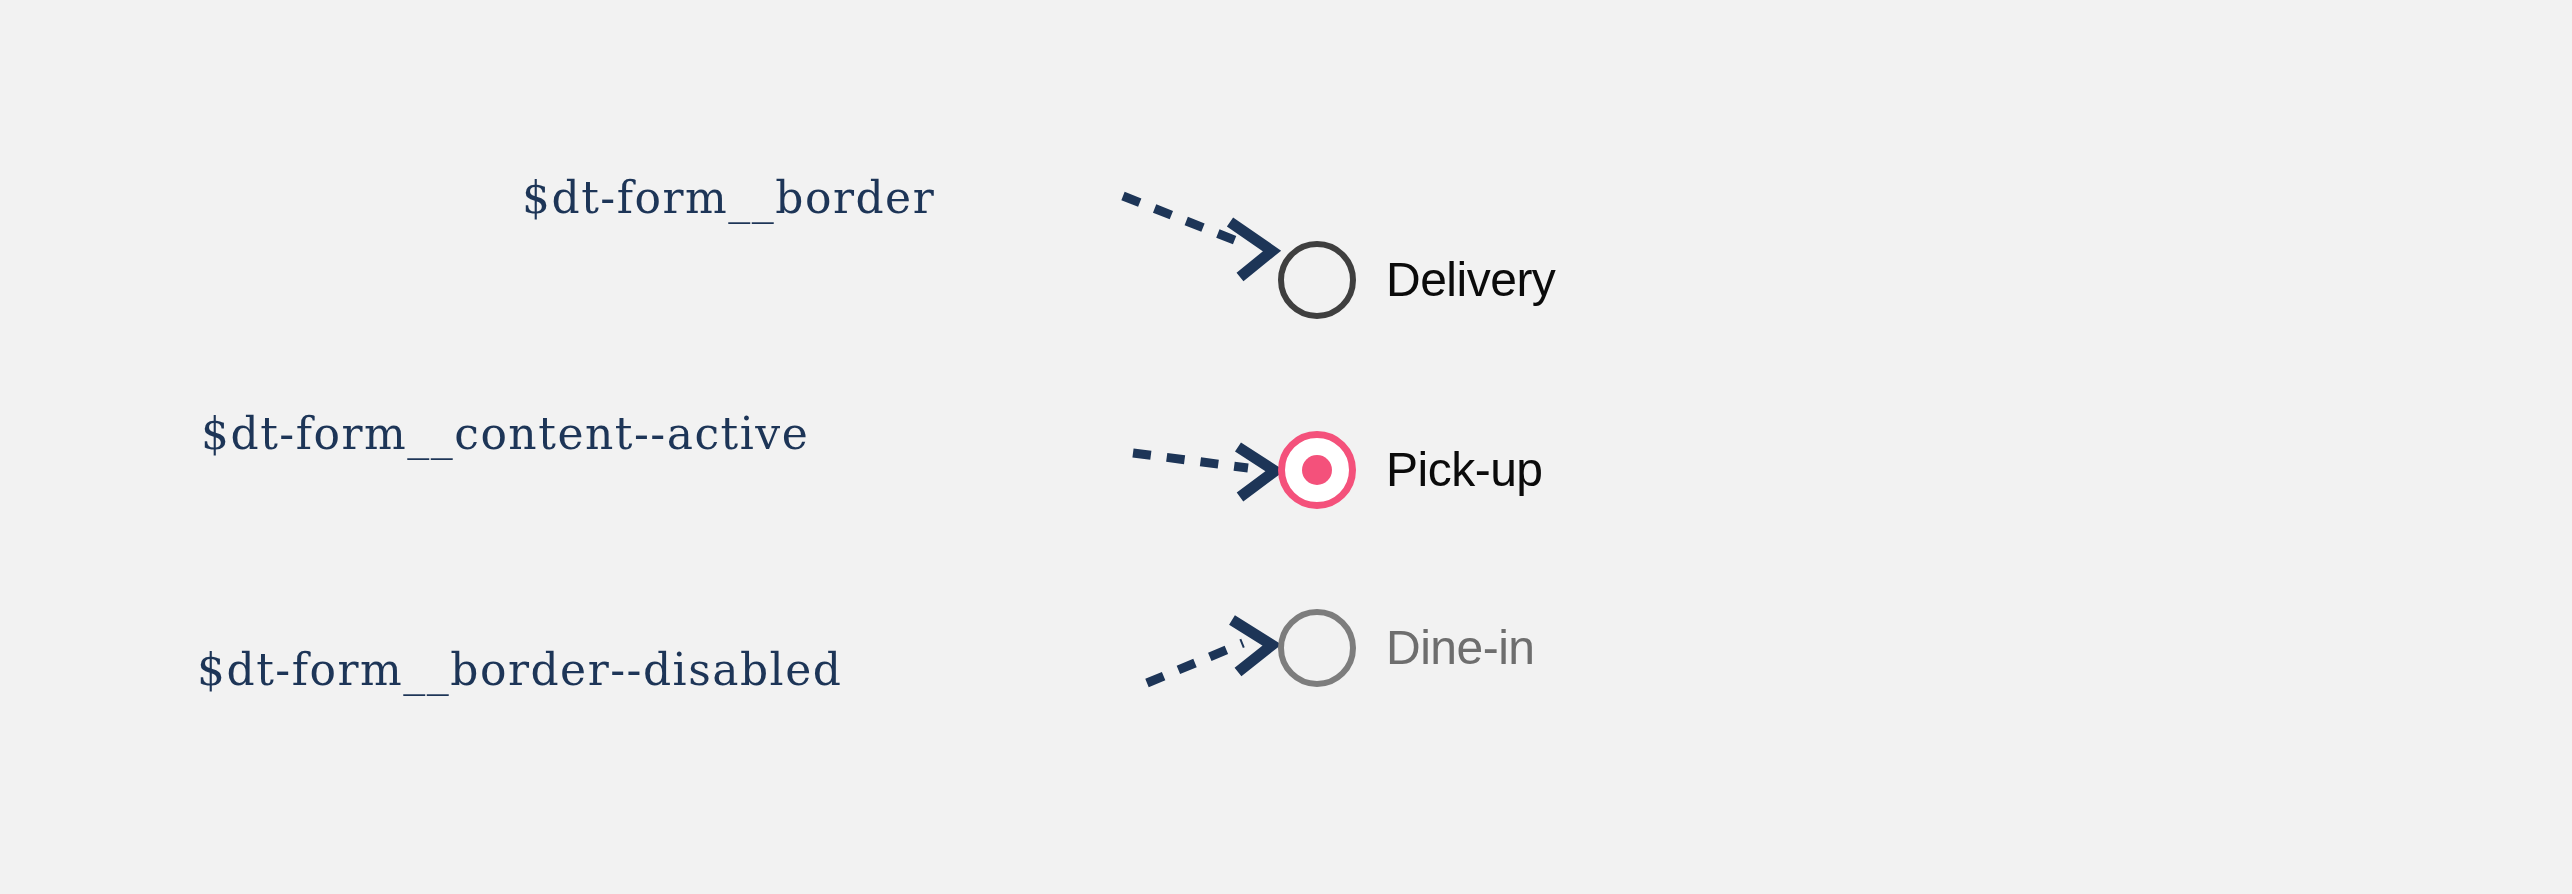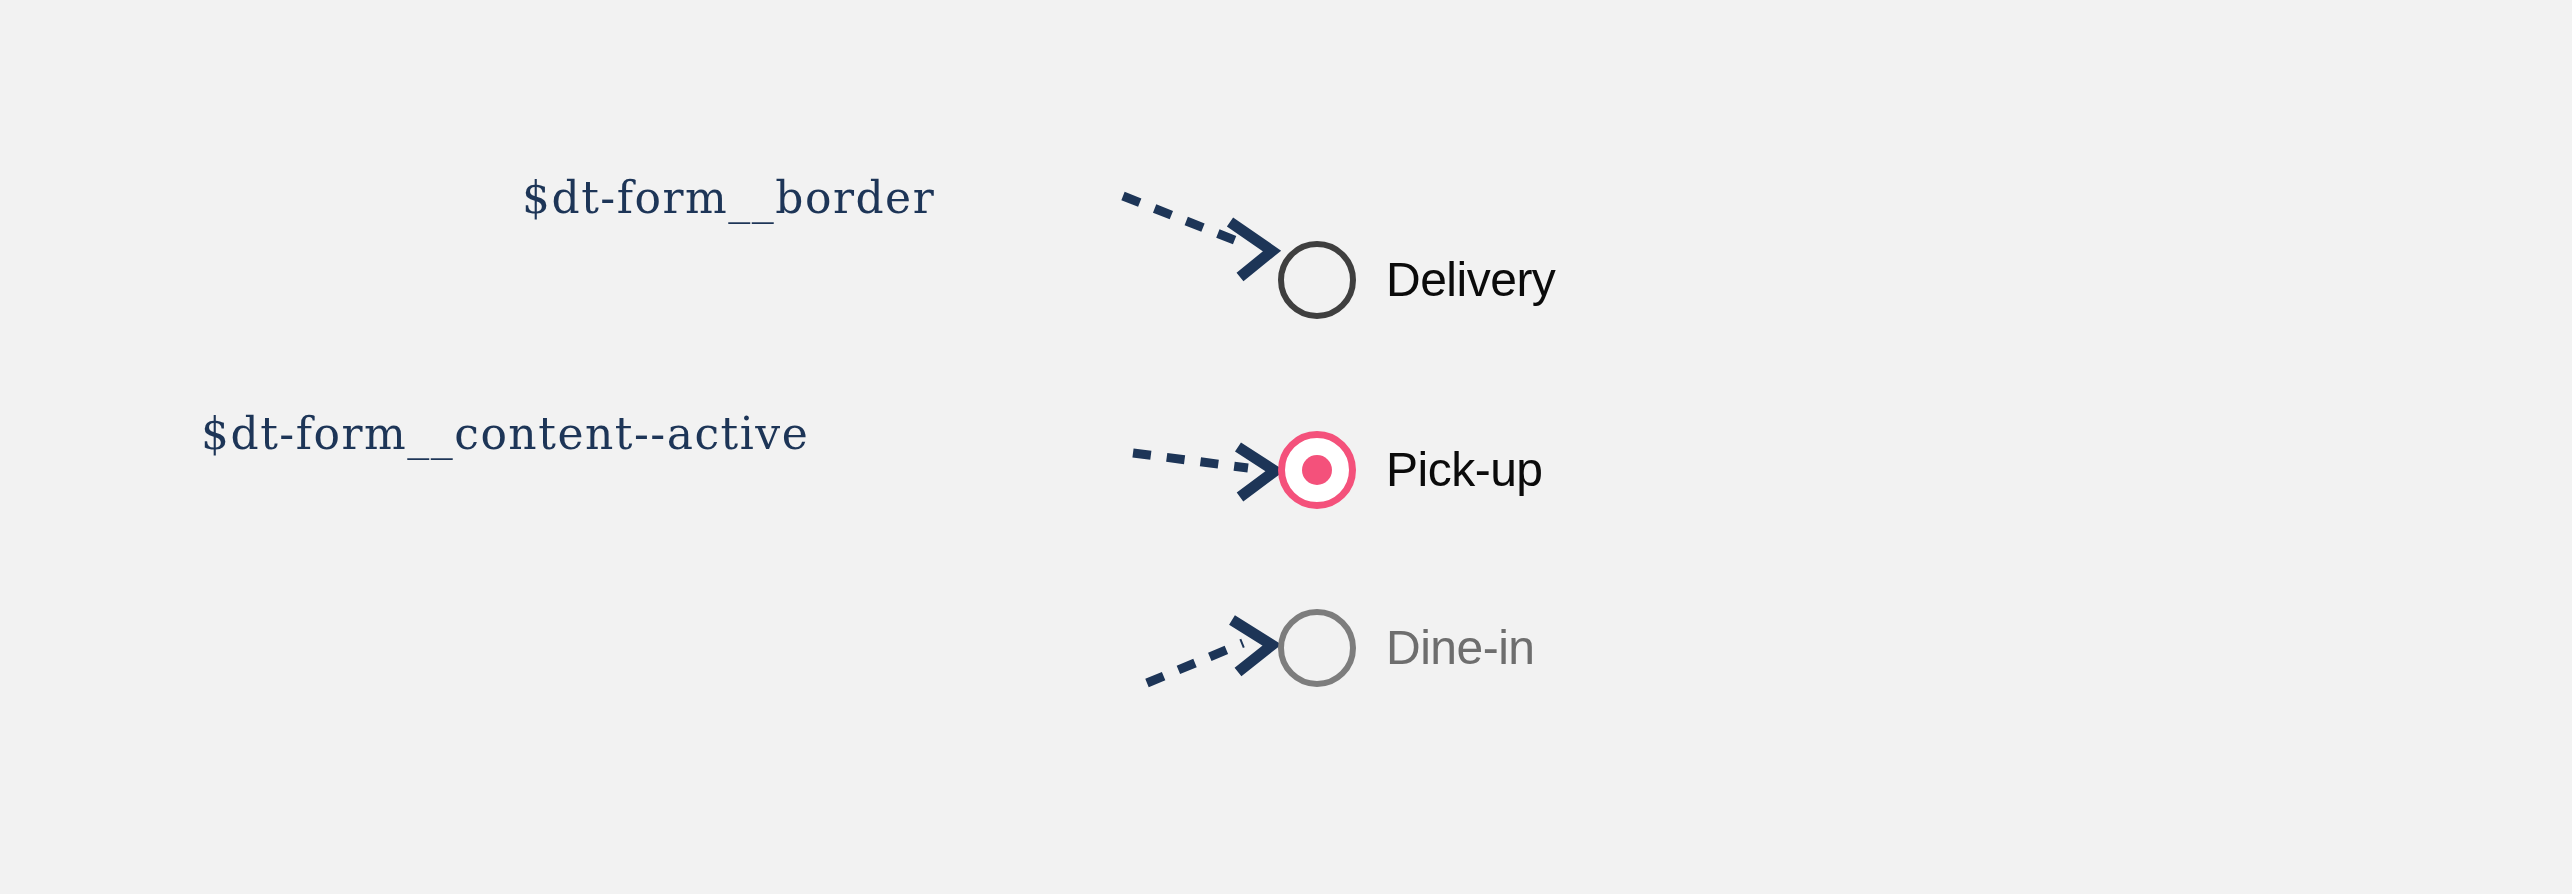--- a/index.html
+++ b/index.html
@@ -121,20 +121,21 @@
     <g>
       <path d="M 1147 683 L 1243 643" stroke="#1d3557" stroke-width="9" fill="none" stroke-dasharray="18 16" stroke-linecap="butt"></path>
       <path d="M 1232 620 L 1272 645 L 1238 672" stroke="#1d3557" stroke-width="11" fill="none" stroke-linecap="butt" stroke-linejoin="miter"></path>
     </g>
   </svg>
 
   <div class="token-label row-border">$dt-form__border</div>
 
   <div class="token-label row-active">$dt-form__content--active</div>
 
+  <div class="token-label row-disabled">$dt-form__border--disabled</div>
 
   <div class="option-row row-0">
     <span class="radio-control state-default"></span>
     <span class="option-label tone-default">Delivery</span>
   </div>
 
   <div class="option-row row-1">
     <span class="radio-control state-active">
       <span class="radio-dot"></span>
     </span>

